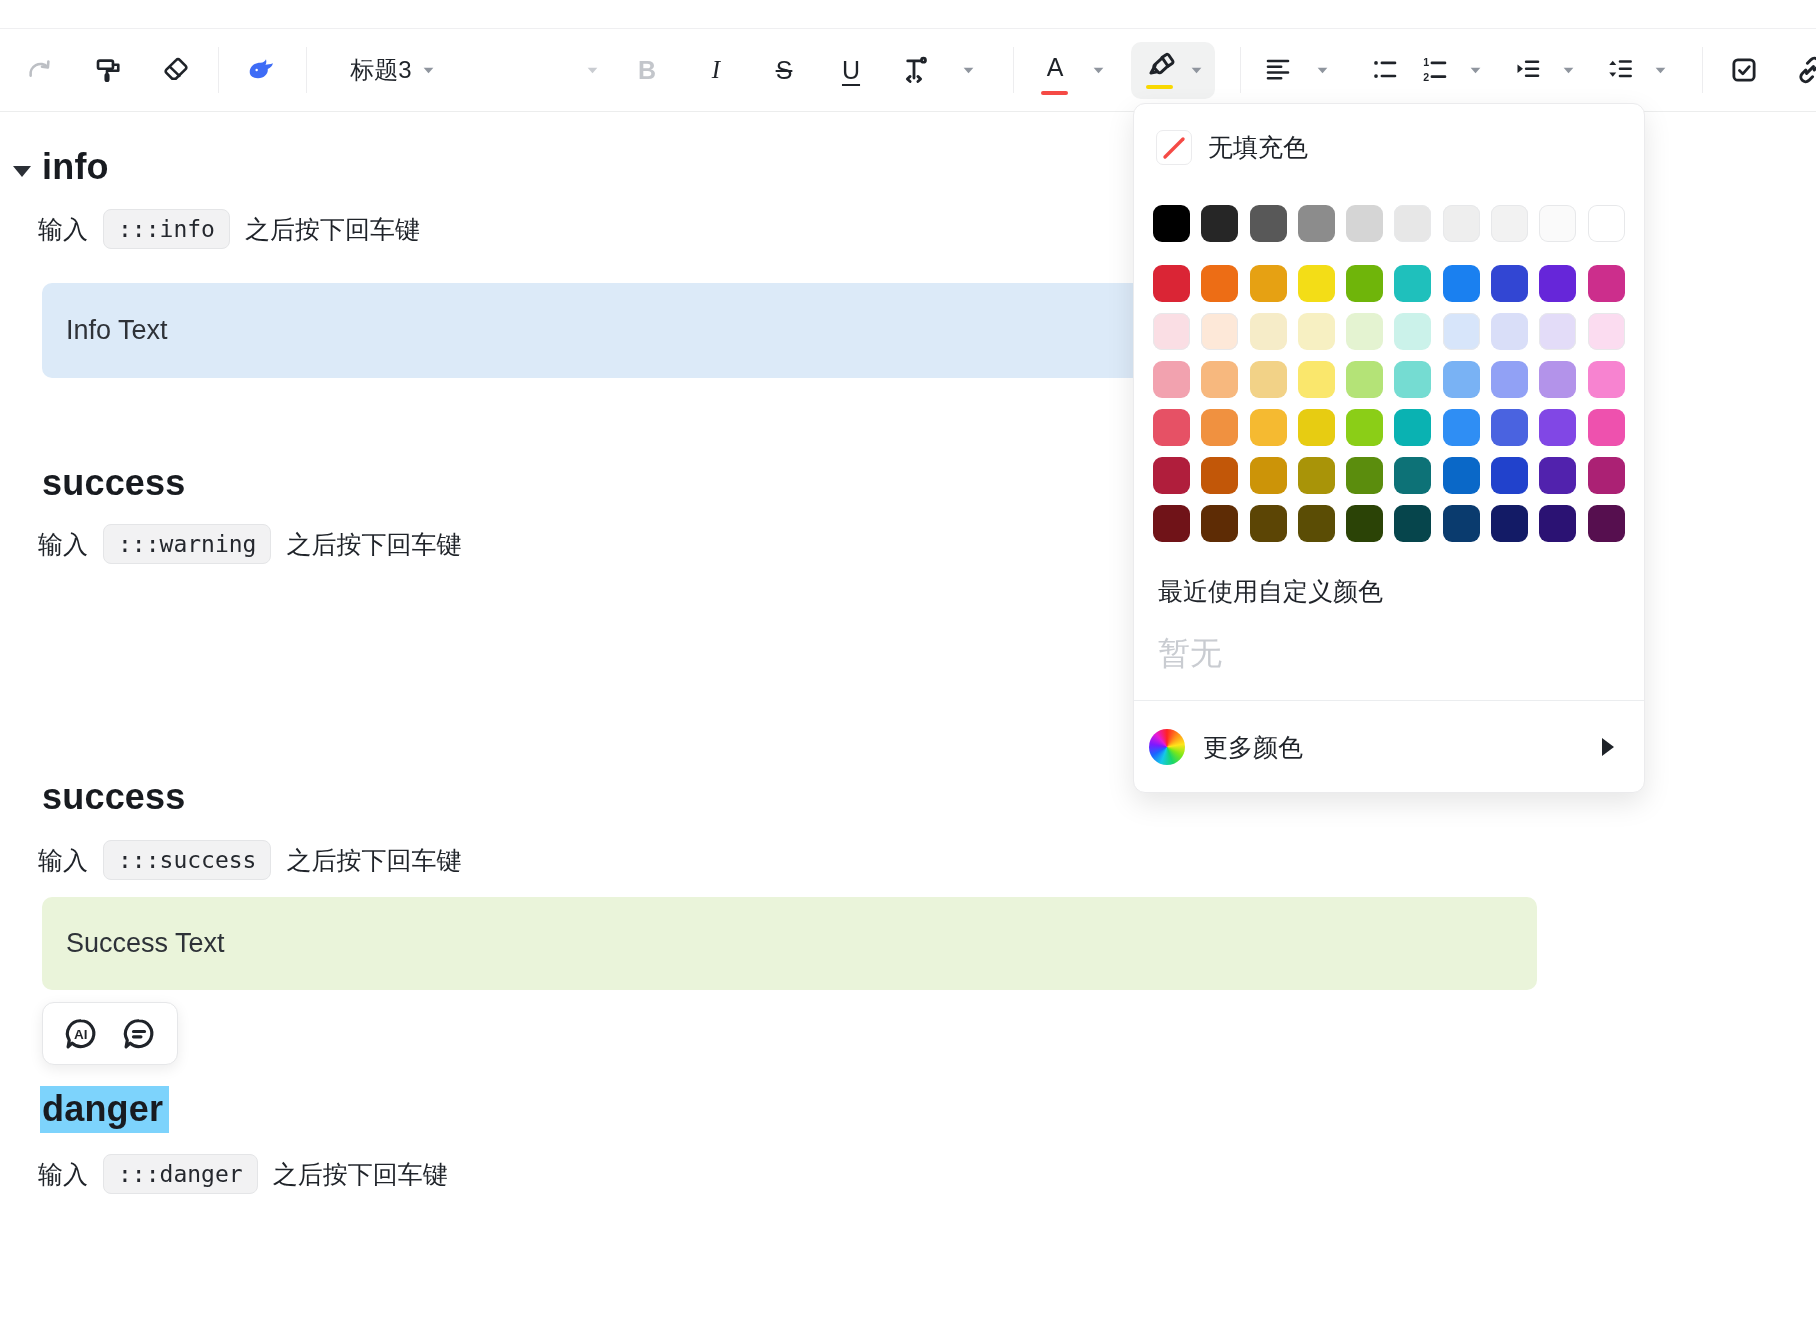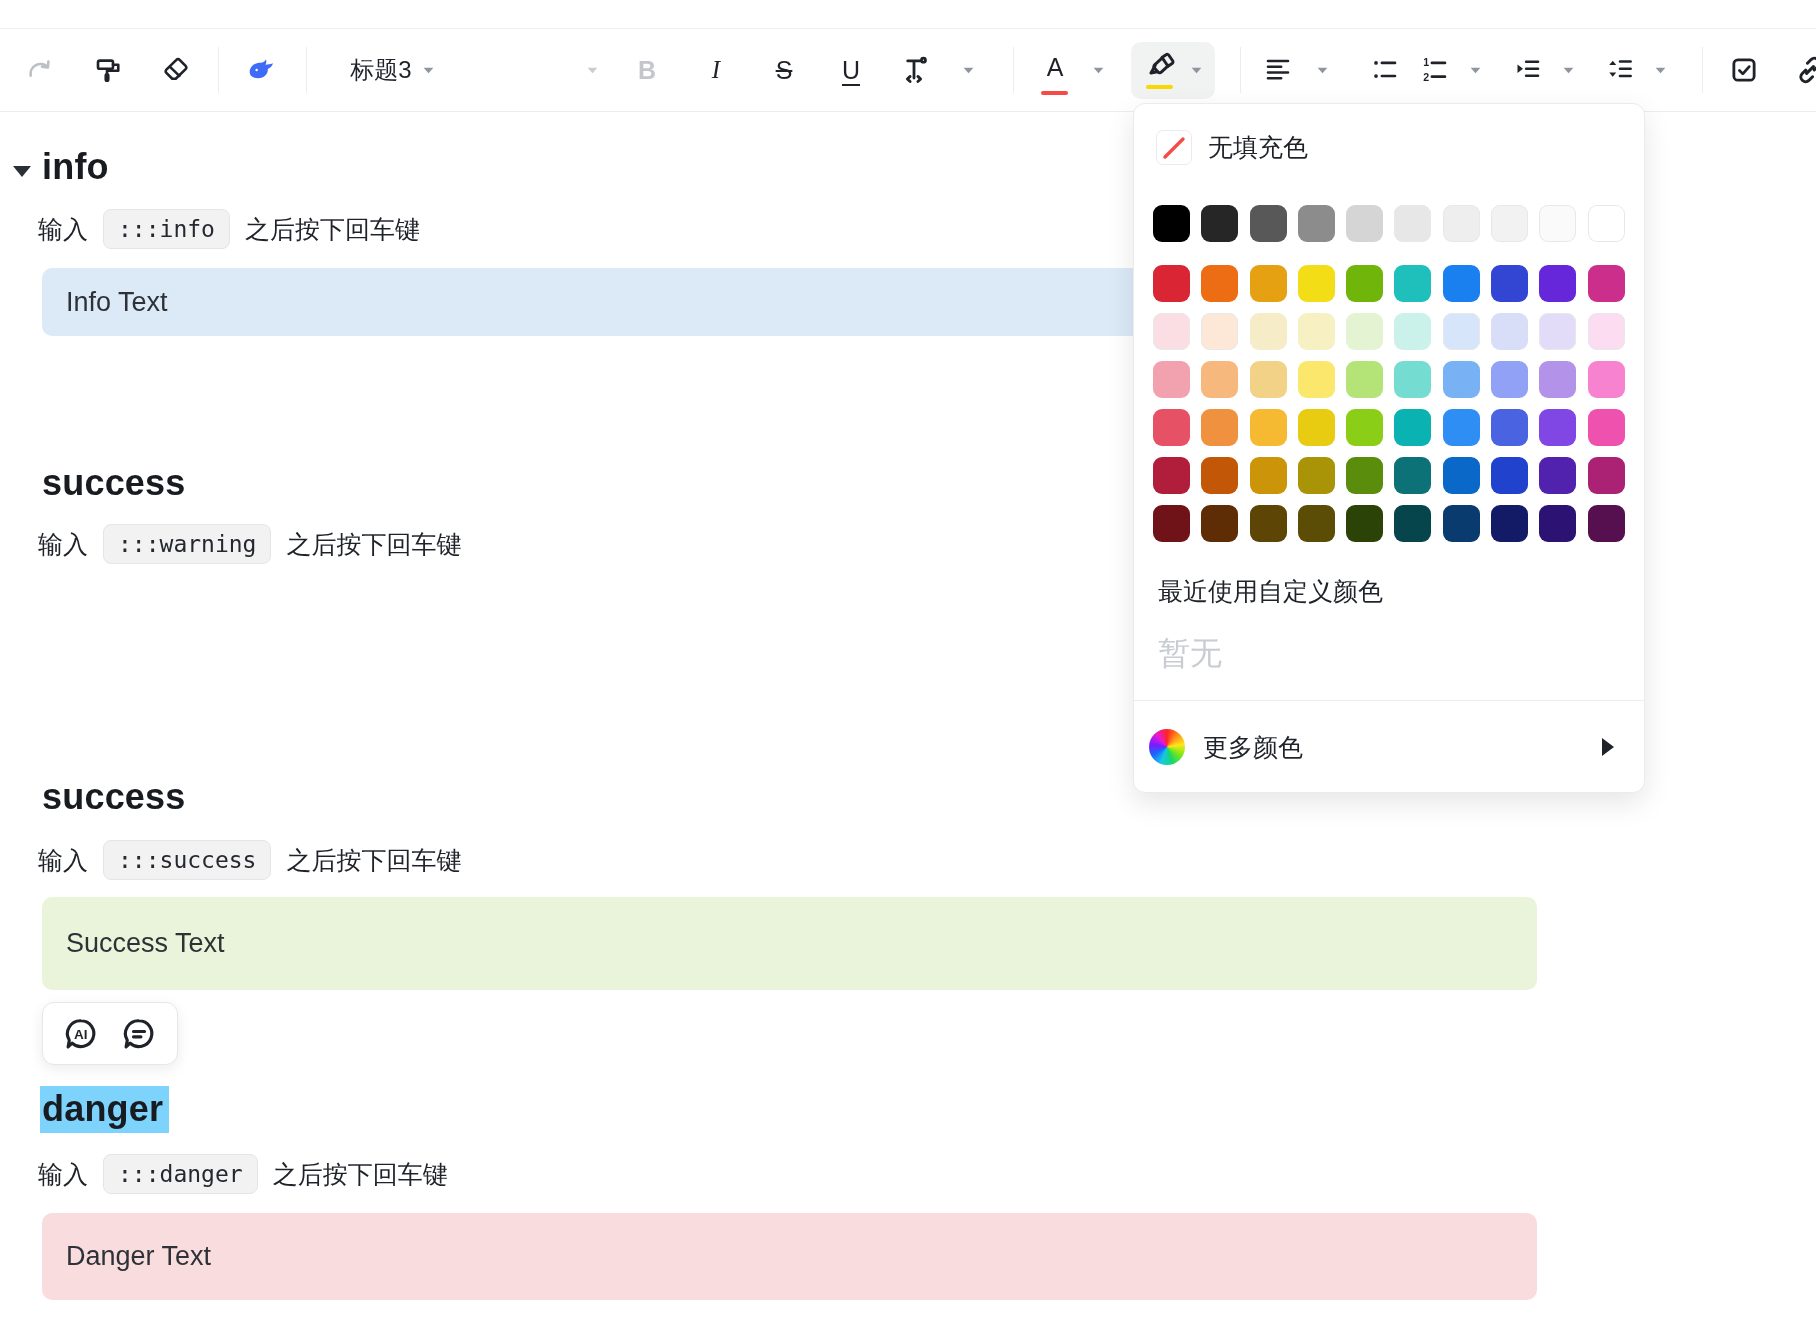--- a/index.html
+++ b/index.html
@@ -240,21 +240,21 @@
 
   <div class="content">
 
     <span class="collapse-tri" style="top:53px"></span>
     <h3 class="sec-heading" style="top:31px">info</h3>
     <div class="hint" style="top:95px">
       <span>输入</span>
       <span class="code-chip">:::info</span>
       <span>之后按下回车键</span>
     </div>
-    <div class="callout" style="top: 155px; height: 68px; background: rgb(220, 234, 248);">
+    <div class="callout" style="top: 170px; height: 95px; background: rgb(220, 234, 248);">
       <span class="ctext">Info Text</span>
     </div>
 
     <h3 class="sec-heading" style="top:347px">success</h3>
     <div class="hint" style="top:410px">
       <span>输入</span>
       <span class="code-chip">:::warning</span>
       <span>之后按下回车键</span>
     </div>
 
@@ -268,23 +268,20 @@
       <span class="ctext">Success Text</span>
     </div>
 
     <h3 class="sec-heading" style="top:973px">
       <span class="sel-hl" style="background: #7dd3fc;">danger</span>
     </h3>
     <div class="hint" style="top:1040px">
       <span>输入</span>
       <span class="code-chip">:::danger</span>
       <span>之后按下回车键</span>
-    </div>
-    <div class="callout" style="top: 1100px; height: 87px; background: rgb(249, 220, 222);">
-      <span class="ctext">Danger Text</span>
     </div>
   </div>
 
   <div class="float-bar">
     <div class="fb">
       <svg width="36" height="36" viewBox="0 0 24 24">
         <path class="icon-stroke" d="M12 3.2 a8.6 8.6 0 1 1 -5.9 14.9 L3.4 20.6 l.8-4.4 A8.6 8.6 0 0 1 12 3.2 Z"></path>
         <text x="7.3" y="15.3" font-size="9" font-weight="700" fill="#1f2329" font-family="Liberation Sans, sans-serif">AI</text>
       </svg>
     </div>

